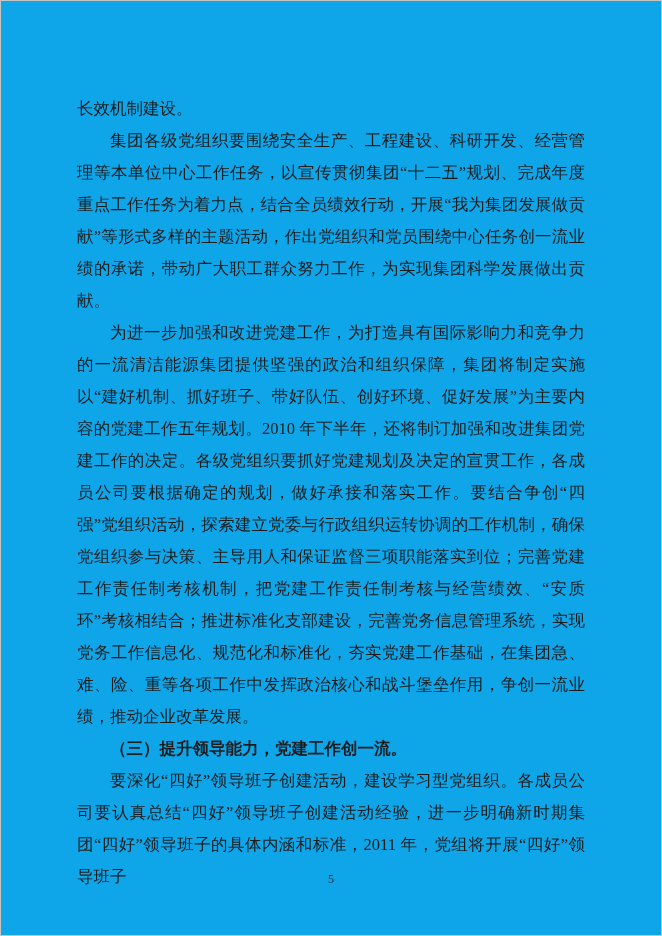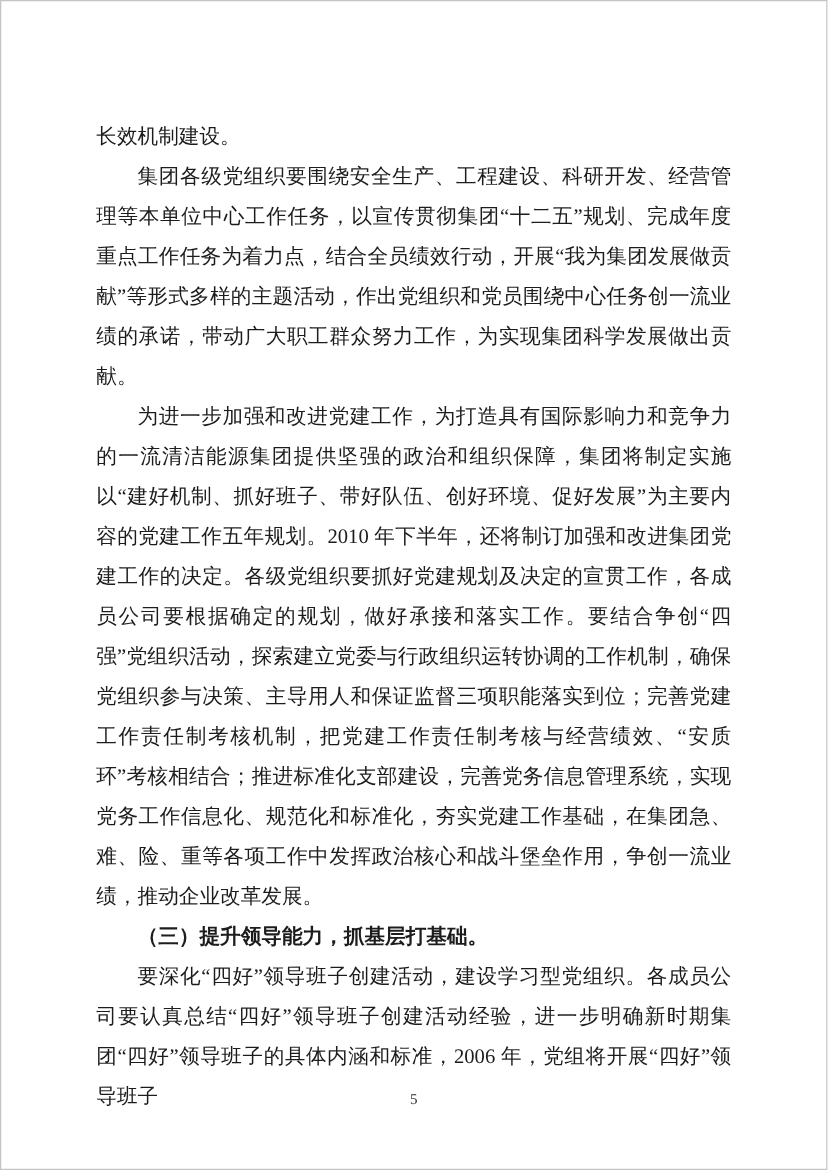--- a/index.html
+++ b/index.html
@@ -6,21 +6,21 @@
   html, body {
     width: 662px;
     height: 936px;
     background: #e8e8e8;
     font-family: "Liberation Serif", "DejaVu Serif", serif;
   }
   .page {
     position: relative;
     width: 662px;
     height: 936px;
-    background: #ffffff;
+    background: #0ea5e9;
     border: 1px solid #c4c4c4;
     overflow: hidden;
   }
   .doc-body {
     position: absolute;
     top: 92px;
     left: 76px;
     right: 76px;
   }
   .para {
@@ -48,17 +48,17 @@
   }
 </style>
 </head>
 <body>
 
 <div class="page">
   <div class="doc-body">
       <div class="para continuation">长效机制建设。</div>
       <div class="para body">集团各级党组织要围绕安全生产、工程建设、科研开发、经营管理等本单位中心工作任务，以宣传贯彻集团“十二五”规划、完成年度重点工作任务为着力点，结合全员绩效行动，开展“我为集团发展做贡献”等形式多样的主题活动，作出党组织和党员围绕中心任务创一流业绩的承诺，带动广大职工群众努力工作，为实现集团科学发展做出贡献。</div>
       <div class="para body">为进一步加强和改进党建工作，为打造具有国际影响力和竞争力的一流清洁能源集团提供坚强的政治和组织保障，集团将制定实施以“建好机制、抓好班子、带好队伍、创好环境、促好发展”为主要内容的党建工作五年规划。2010 年下半年，还将制订加强和改进集团党建工作的决定。各级党组织要抓好党建规划及决定的宣贯工作，各成员公司要根据确定的规划，做好承接和落实工作。要结合争创“四强”党组织活动，探索建立党委与行政组织运转协调的工作机制，确保党组织参与决策、主导用人和保证监督三项职能落实到位；完善党建工作责任制考核机制，把党建工作责任制考核与经营绩效、“安质环”考核相结合；推进标准化支部建设，完善党务信息管理系统，实现党务工作信息化、规范化和标准化，夯实党建工作基础，在集团急、难、险、重等各项工作中发挥政治核心和战斗堡垒作用，争创一流业绩，推动企业改革发展。</div>
-      <div class="para heading">（三）提升领导能力，抓基层打基础。</div>
-      <div class="para body">要深化“四好”领导班子创建活动，建设学习型党组织。各成员公司要认真总结“四好”领导班子创建活动经验，进一步明确新时期集团“四好”领导班子的具体内涵和标准，2006 年，党组将开展“四好”领导班子</div>
+      <div class="para heading">（三）提升领导能力，党建工作创一流。</div>
+      <div class="para body">要深化“四好”领导班子创建活动，建设学习型党组织。各成员公司要认真总结“四好”领导班子创建活动经验，进一步明确新时期集团“四好”领导班子的具体内涵和标准，2011 年，党组将开展“四好”领导班子</div>
     </div>
   <div class="page-number">5</div>
 </div>
 
 </body></html>

